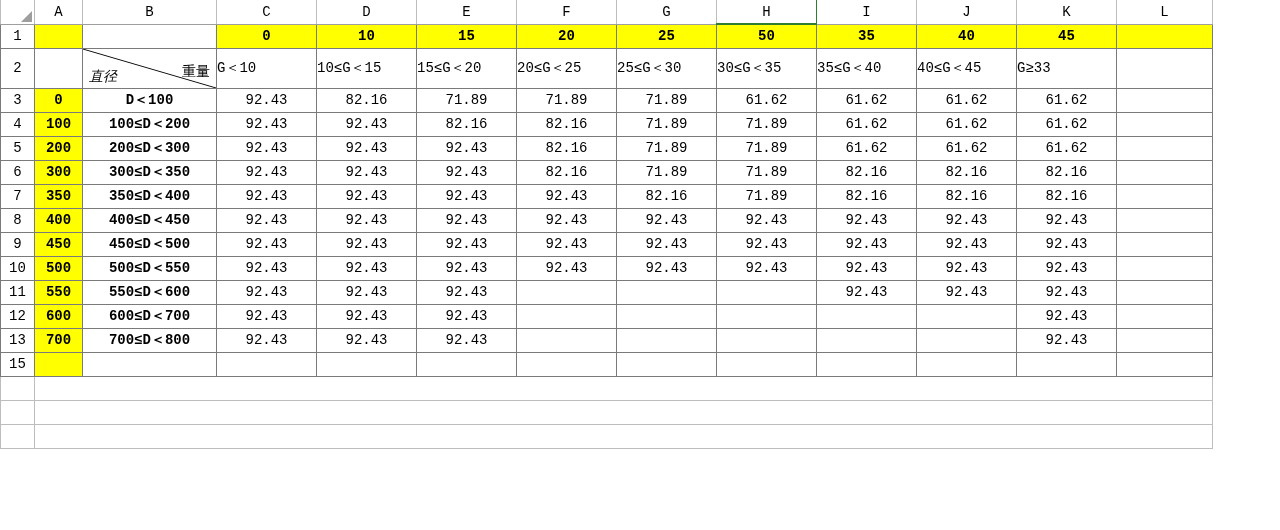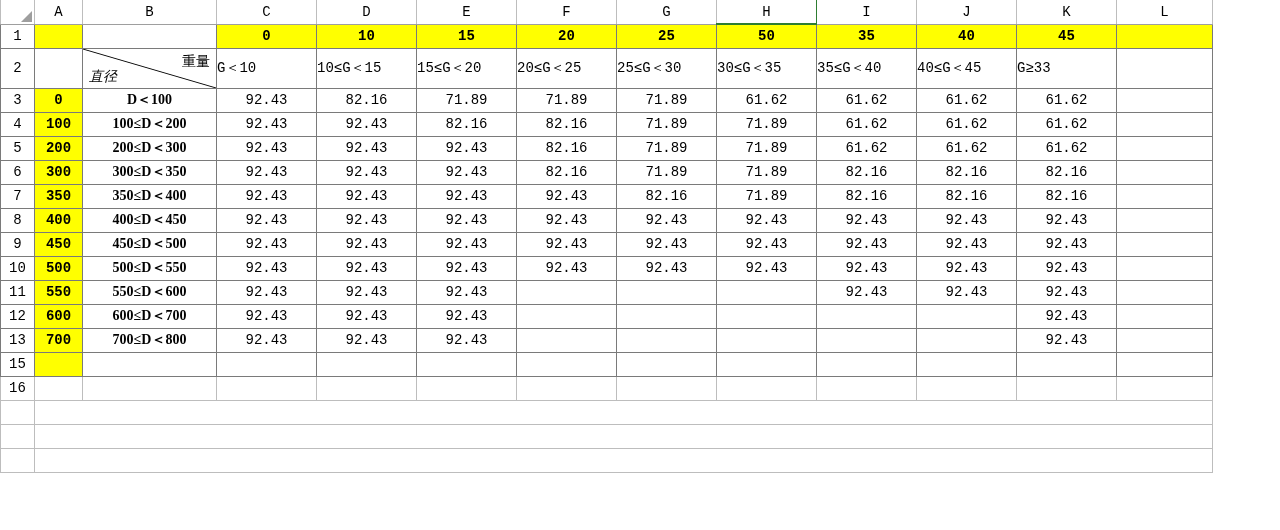--- a/index.html
+++ b/index.html
@@ -19,27 +19,27 @@
   .colhdr td{background:#fff;text-align:center;border-top:none;border-bottom:1px solid #9e9e9e;}
   .colhdr td.sel{background:#fff;border-bottom:2px solid #2e7d32;border-left:1px solid #2e7d32;border-right:1px solid #2e7d32;color:#000;}
   .corner{background:#f5f5f5;position:relative;}
   .corner::after{content:"";position:absolute;right:2px;bottom:2px;width:0;height:0;border-style:solid;border-width:0 0 11px 11px;border-color:transparent transparent #9e9e9e transparent;}
 
   
   .rh{background:#fff;text-align:center;border-top:1px solid #bdbdbd;}
 
   
   .yel{background:#ffff00;font-weight:700;text-align:center;}
-  .boldc{font-weight:700;text-align:center;font-family:Liberation Serif, serif;}
+  .boldc{font-weight:700;text-align:center;}
   .center{}
   .num{text-align:center;font-family:"Courier New","SimSun",monospace;}
 
   
   .diagcell{position:relative;height:40px;}
-  .diagcell .tl{position:absolute;right:6px;top:4px;}
+  .diagcell .tl{position:absolute;right:6px;top:14px;}
   .diagcell .br{position:absolute;left:6px;bottom:2px;font-style:italic;}
   .diagcell svg{position:absolute;left:0;top:0;width:100%;height:100%;}
 
   
   tr.hdr-row td{height:24px;}
   .r2 td{height:40px;}
 
   
   .outer-top{border-top:1.5px solid #000;}
   .outer-bottom{border-bottom:1.5px solid #000;}
@@ -302,35 +302,20 @@
     <td class="outer-bottom"></td>
     <td class="outer-bottom"></td>
     <td class="outer-bottom"></td>
     <td class="outer-bottom"></td>
     <td class="outer-bottom"></td>
     <td class="outer-bottom"></td>
     <td class="outer-bottom"></td>
     <td class="outer-bottom outer-right"></td>
   </tr>
 
-  <tr>
-    <td class="rh">16</td>
-    <td></td>
-          <td></td>
-          <td></td>
-          <td></td>
-          <td></td>
-          <td></td>
-          <td></td>
-          <td></td>
-          <td></td>
-          <td></td>
-          <td></td>
-          <td></td>
-  </tr>
 
   <tr>
           <td class="rh"></td>
           <td colspan="12"></td>
         </tr>
   <tr>
           <td class="rh"></td>
           <td colspan="12"></td>
         </tr>
   <tr>

